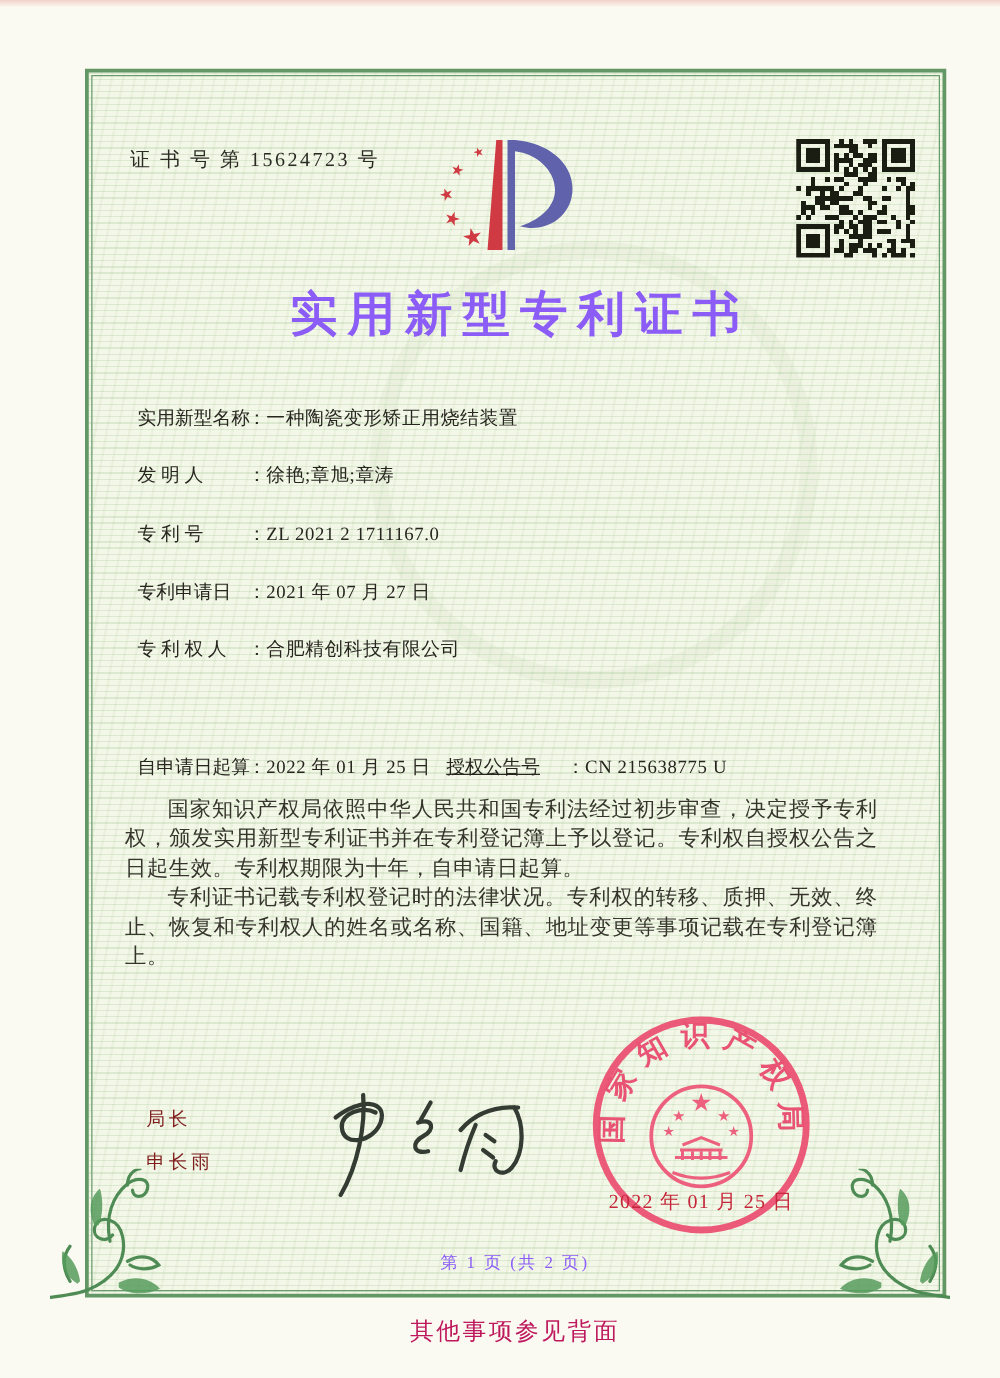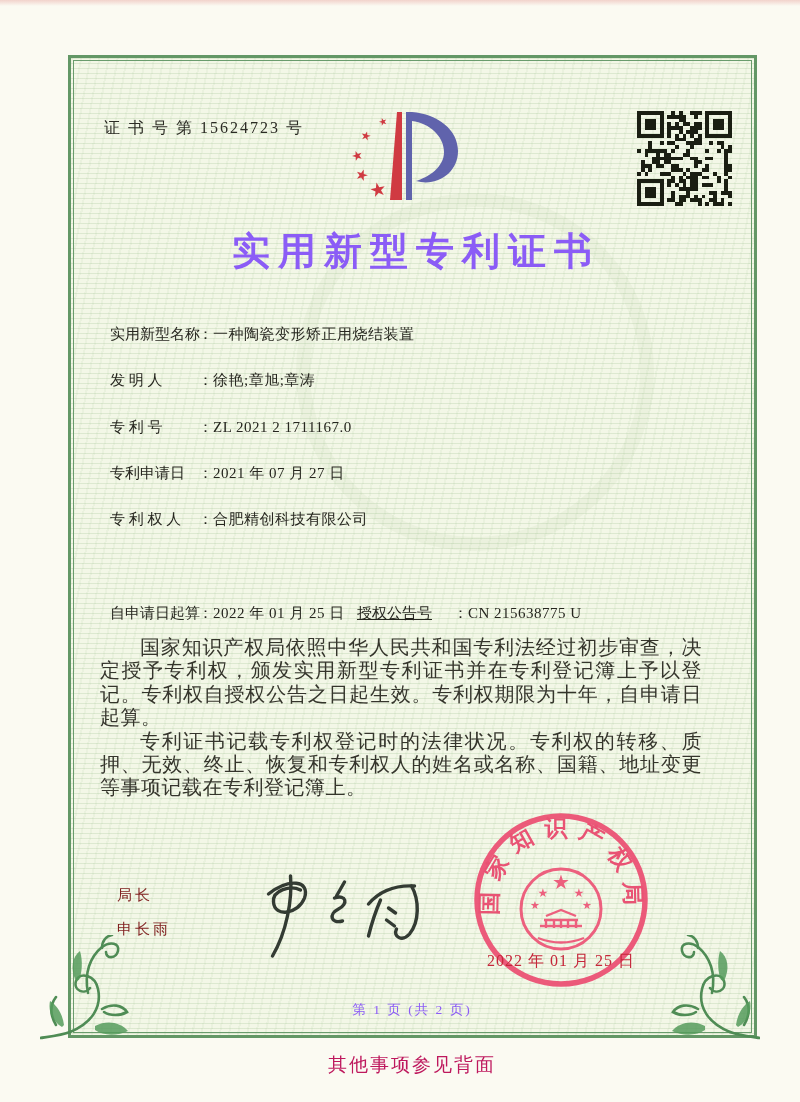--- a/index.html
+++ b/index.html
@@ -25,21 +25,21 @@
         font-weight:bold;letter-spacing:8px;padding-left:8px;color:#8b5cf6;}
   .frow{position:absolute;left:110px;font-size:15px;white-space:nowrap;}
   .flabel{display:inline-block;width:88px;text-align:justify;text-align-last:justify;vertical-align:top;}
   .flabel::after{content:"";display:inline-block;width:100%;}
   .fcolon::before{content:"\FF1A";} 
   .fvalue{margin-left:0;letter-spacing:.5px;}
   .r1{top:325px}.r2{top:371px}.r3{top:418px}.r4{top:464px}.r5{top:510px}.r6{top:557px}.r7{top:604px}
   .addr{display:inline-block;width:378px;white-space:normal;line-height:24px;vertical-align:top;}
   .g2{position:absolute;left:247px;top:0;}
   .g2 .flabel{width:96px;text-decoration:underline;}
-  .paras{position:absolute;left:100px;top:636px;width:602px;font-size:20px;line-height:23.4px;
+  .paras{position:absolute;left:100px;top:636px;width:602px;font-size:17px;line-height:23.4px;
         letter-spacing:.5px;color:#35352c;text-align:justify;}
   .paras p{margin:0;text-indent:2em;}
   .director{position:absolute;left:117px;font-size:15px;letter-spacing:3px;color:#7f1d1d;}
   .d1{top:886px}.d2{top:920px}
   .signature{position:absolute;left:238px;top:852px;z-index:2;}
   .seal{position:absolute;left:466px;top:812px;z-index:2;opacity:.93;}
   .seal-date{position:absolute;left:466px;top:951px;width:190px;text-align:center;
         font-size:16px;color:#c5273a;letter-spacing:1px;z-index:2;}
   .page-num{position:absolute;left:0;right:0;top:1001px;text-align:center;font-size:13.5px;
         letter-spacing:2px;color:#8b5cf6;}

